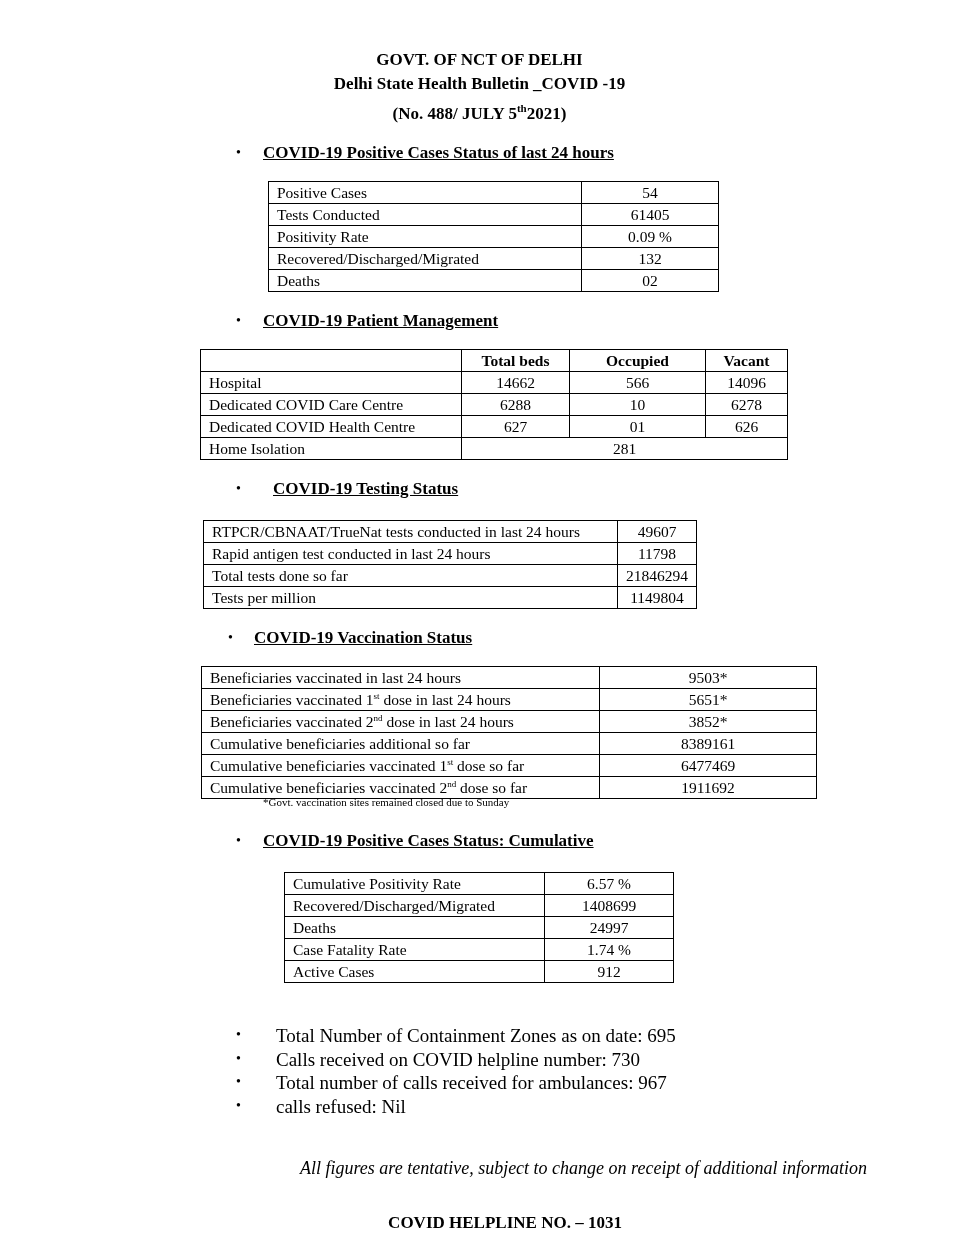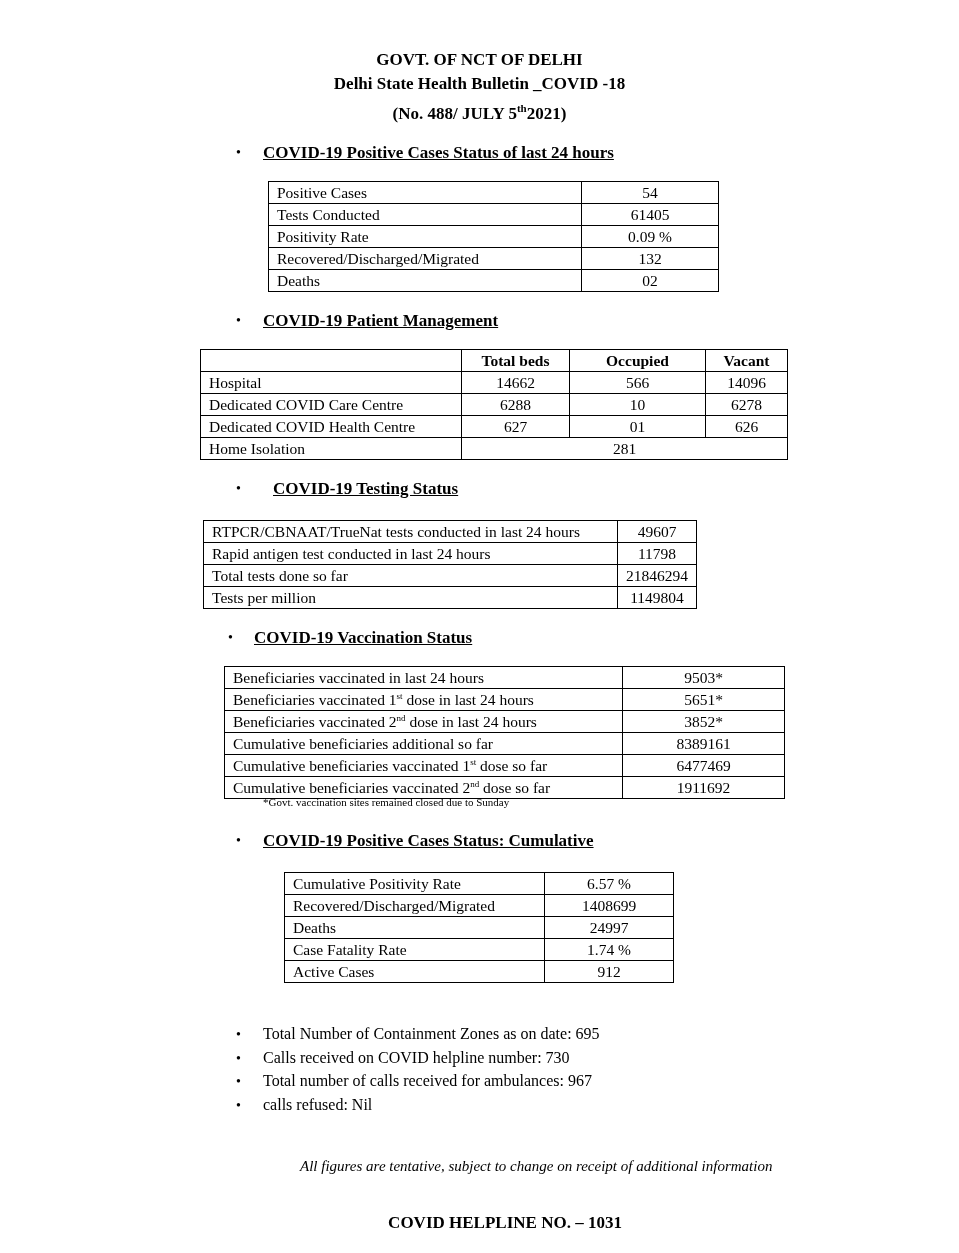--- a/index.html
+++ b/index.html
@@ -8,30 +8,30 @@
   .hdr sup { font-size:11px; }
   .sec { position:absolute; font-weight:bold; font-size:17px; text-decoration:underline; }
   .bullet { position:absolute; font-size:14px; }
   table { position:absolute; border-collapse:collapse; font-size:15.5px; }
   td, th { border:1px solid #000; padding:0 8px; height:21px; line-height:20px; }
   td.v, th { text-align:center; }
   th { font-weight:bold; }
   table.outer { border:1.5px solid #000; }
   sup.o { font-size:9px; vertical-align:6px; line-height:0; }
   .note { position:absolute; font-size:11px; }
-  .li { position:absolute; left:263px; font-size:16px; }
+  .li { position:absolute; left:276px; font-size:19px; }
   .lib { position:absolute; left:236px; font-size:14px; }
-  .disc { position:absolute; left:300px; font-size:15px; font-style:italic; }
+  .disc { position:absolute; left:300px; font-size:18px; font-style:italic; }
   .help { position:absolute; left:0; width:1010px; text-align:center; font-weight:bold; font-size:17px; }
 </style>
 </head>
 <body>
 
 <div class="hdr" style="top:48px;">GOVT. OF NCT OF DELHI</div>
-<div class="hdr" style="top:72px;">Delhi State Health Bulletin _COVID -18</div>
+<div class="hdr" style="top:72px;">Delhi State Health Bulletin _COVID -19</div>
 <div class="hdr" style="top:96px;"><span>(No. 488/ JULY 5</span><sup>th</sup><span>2021)</span></div>
 
 <span class="bullet" style="left:236px;top:145px;">•</span>
 <div class="sec" style="left:263px;top:143px;text-align:right;">COVID-19 Positive Cases Status of last 24 hours</div>
 <table class="outer" style="left:268px;top:181px;width:451px;">
   <colgroup>
       <col style="width:313px">
       <col>
     </colgroup>
   <tbody id="t1">
@@ -123,21 +123,21 @@
       </tr>
       <tr>
         <td>Tests per million</td>
         <td class="v">1149804</td>
       </tr>
     </tbody>
 </table>
 
 <span class="bullet" style="left:228px;top:630px;">•</span>
 <div class="sec" style="left:254px;top:628px;">COVID-19 Vaccination Status</div>
-<table class="outer" style="left:224px;top:666px;width:561px;">
+<table class="outer" style="left:201px;top:666px;width:616px;">
   <colgroup>
       <col style="width:398px">
       <col>
     </colgroup>
   <tbody id="t4">
       <tr>
         <td><span>Beneficiaries vaccinated in last 24 hours</span></td>
         <td class="v">9503*</td>
       </tr>
       <tr>

